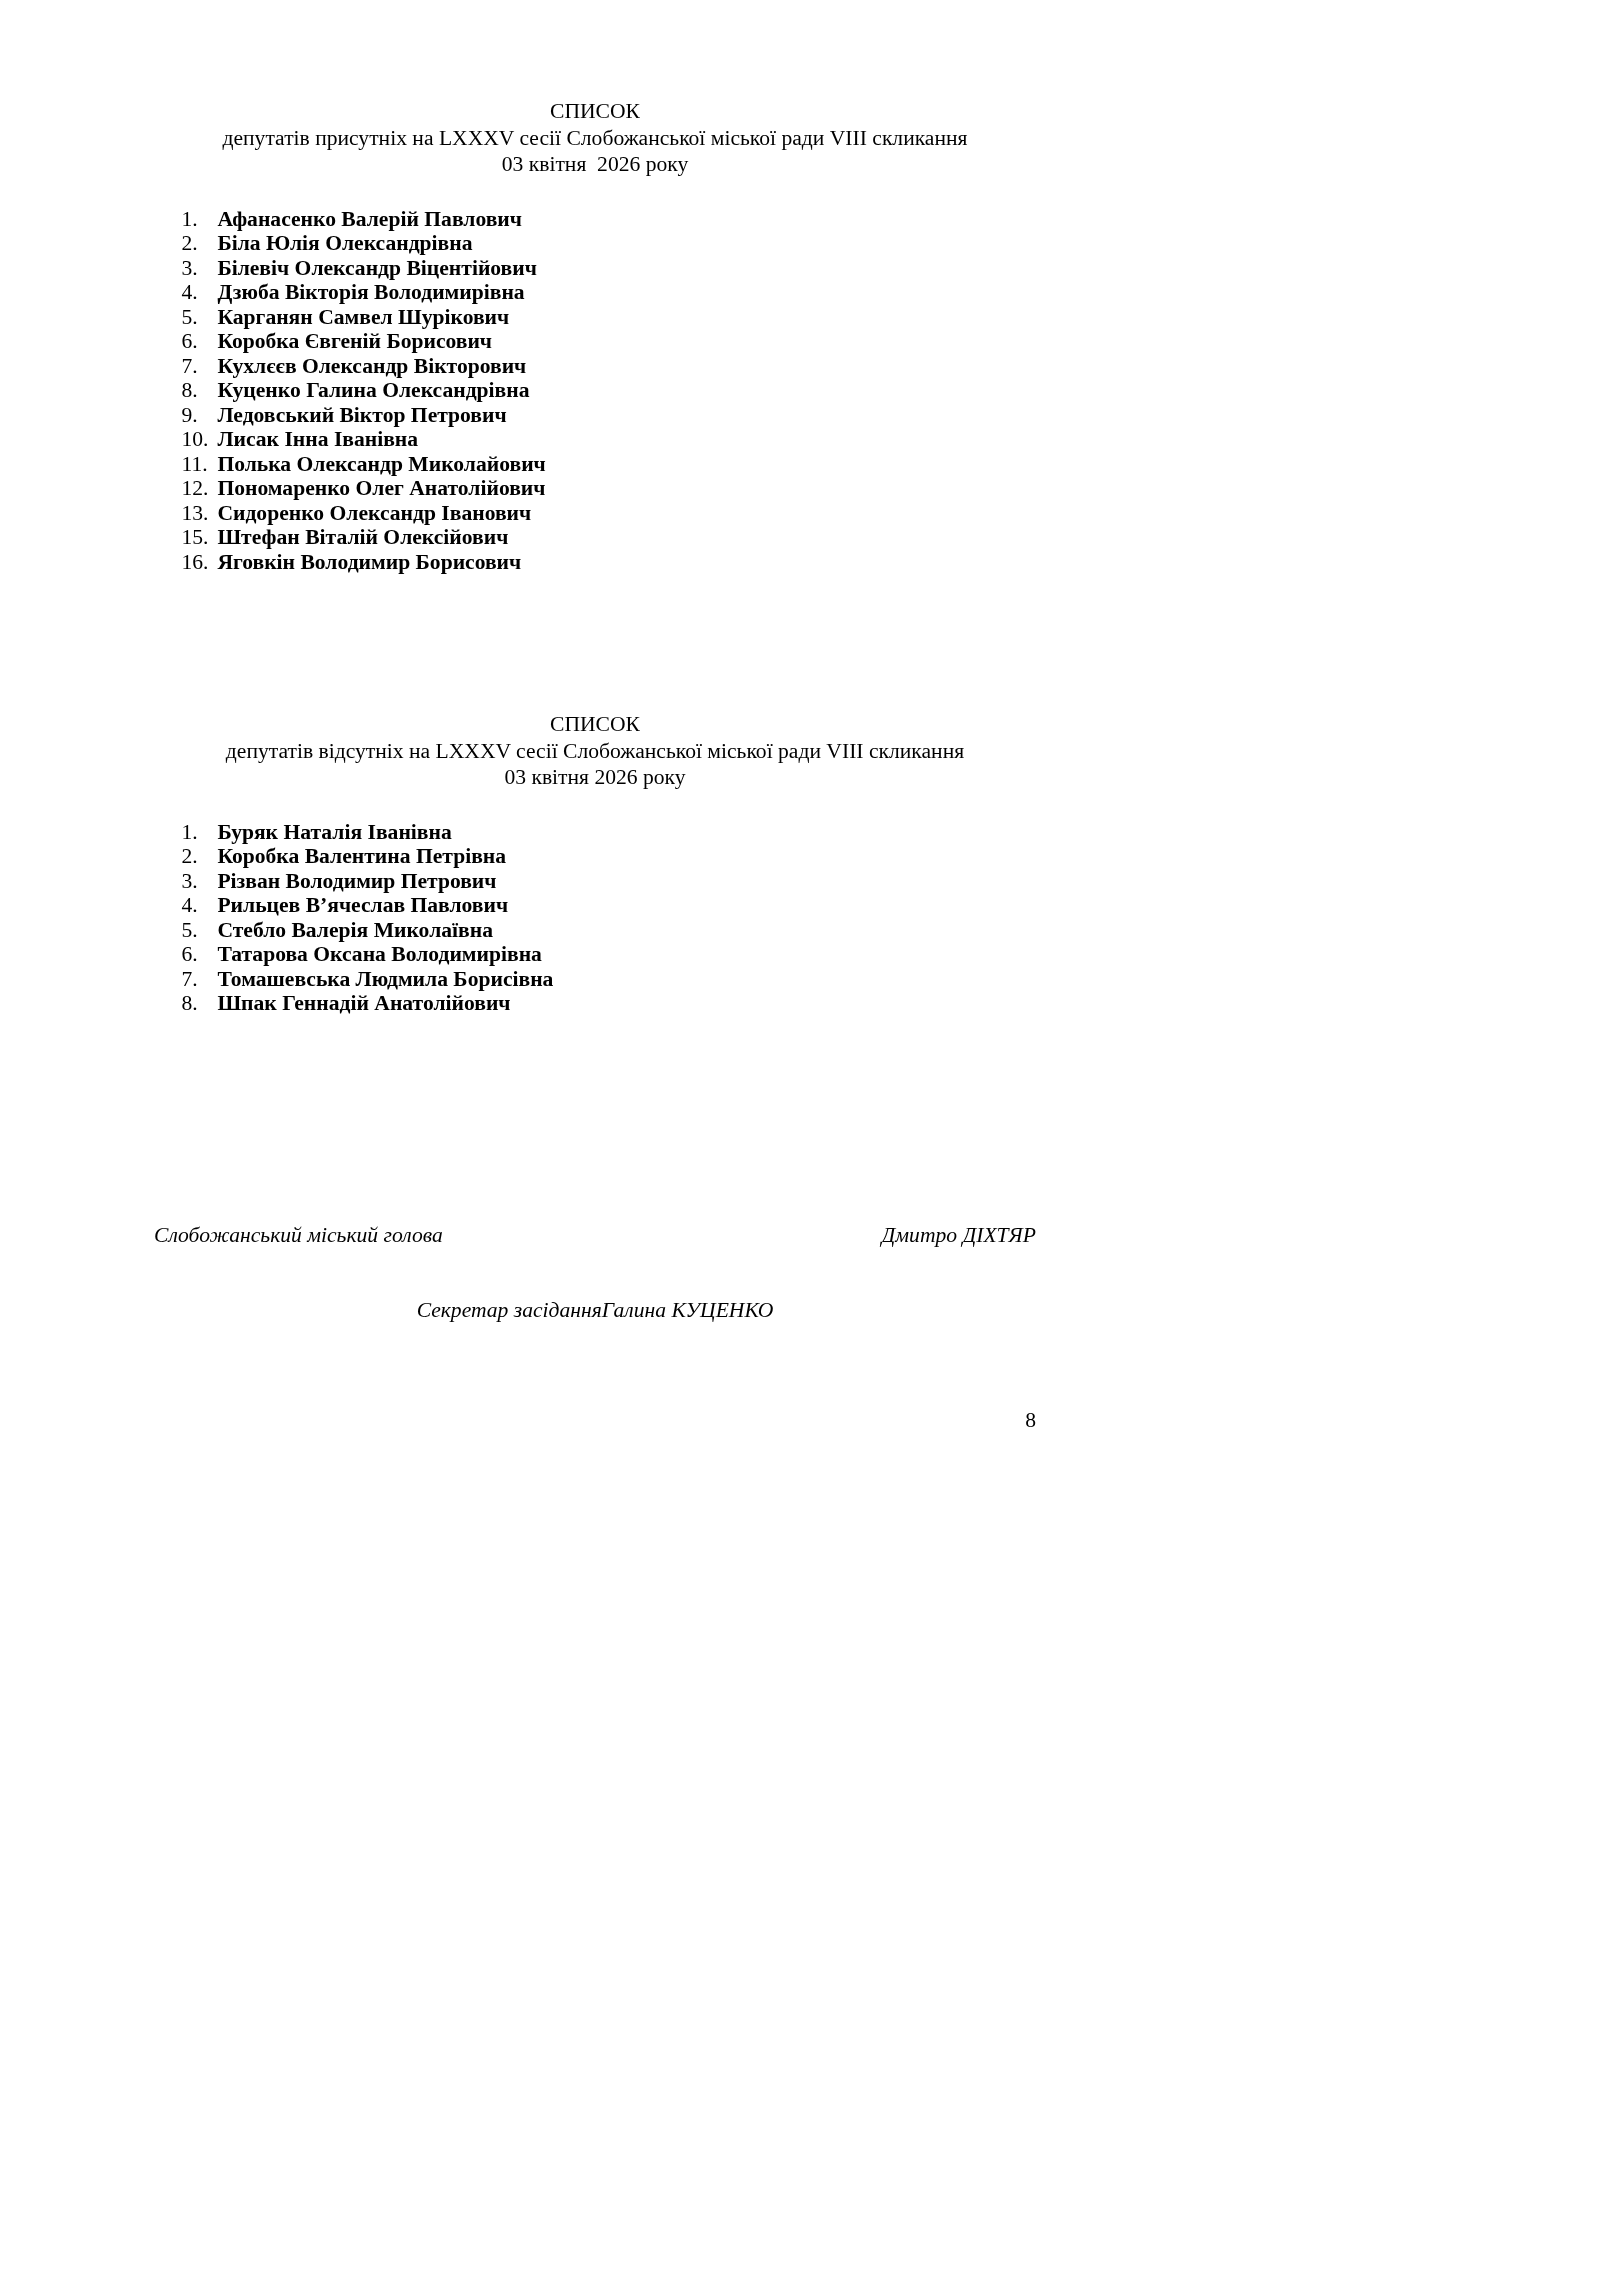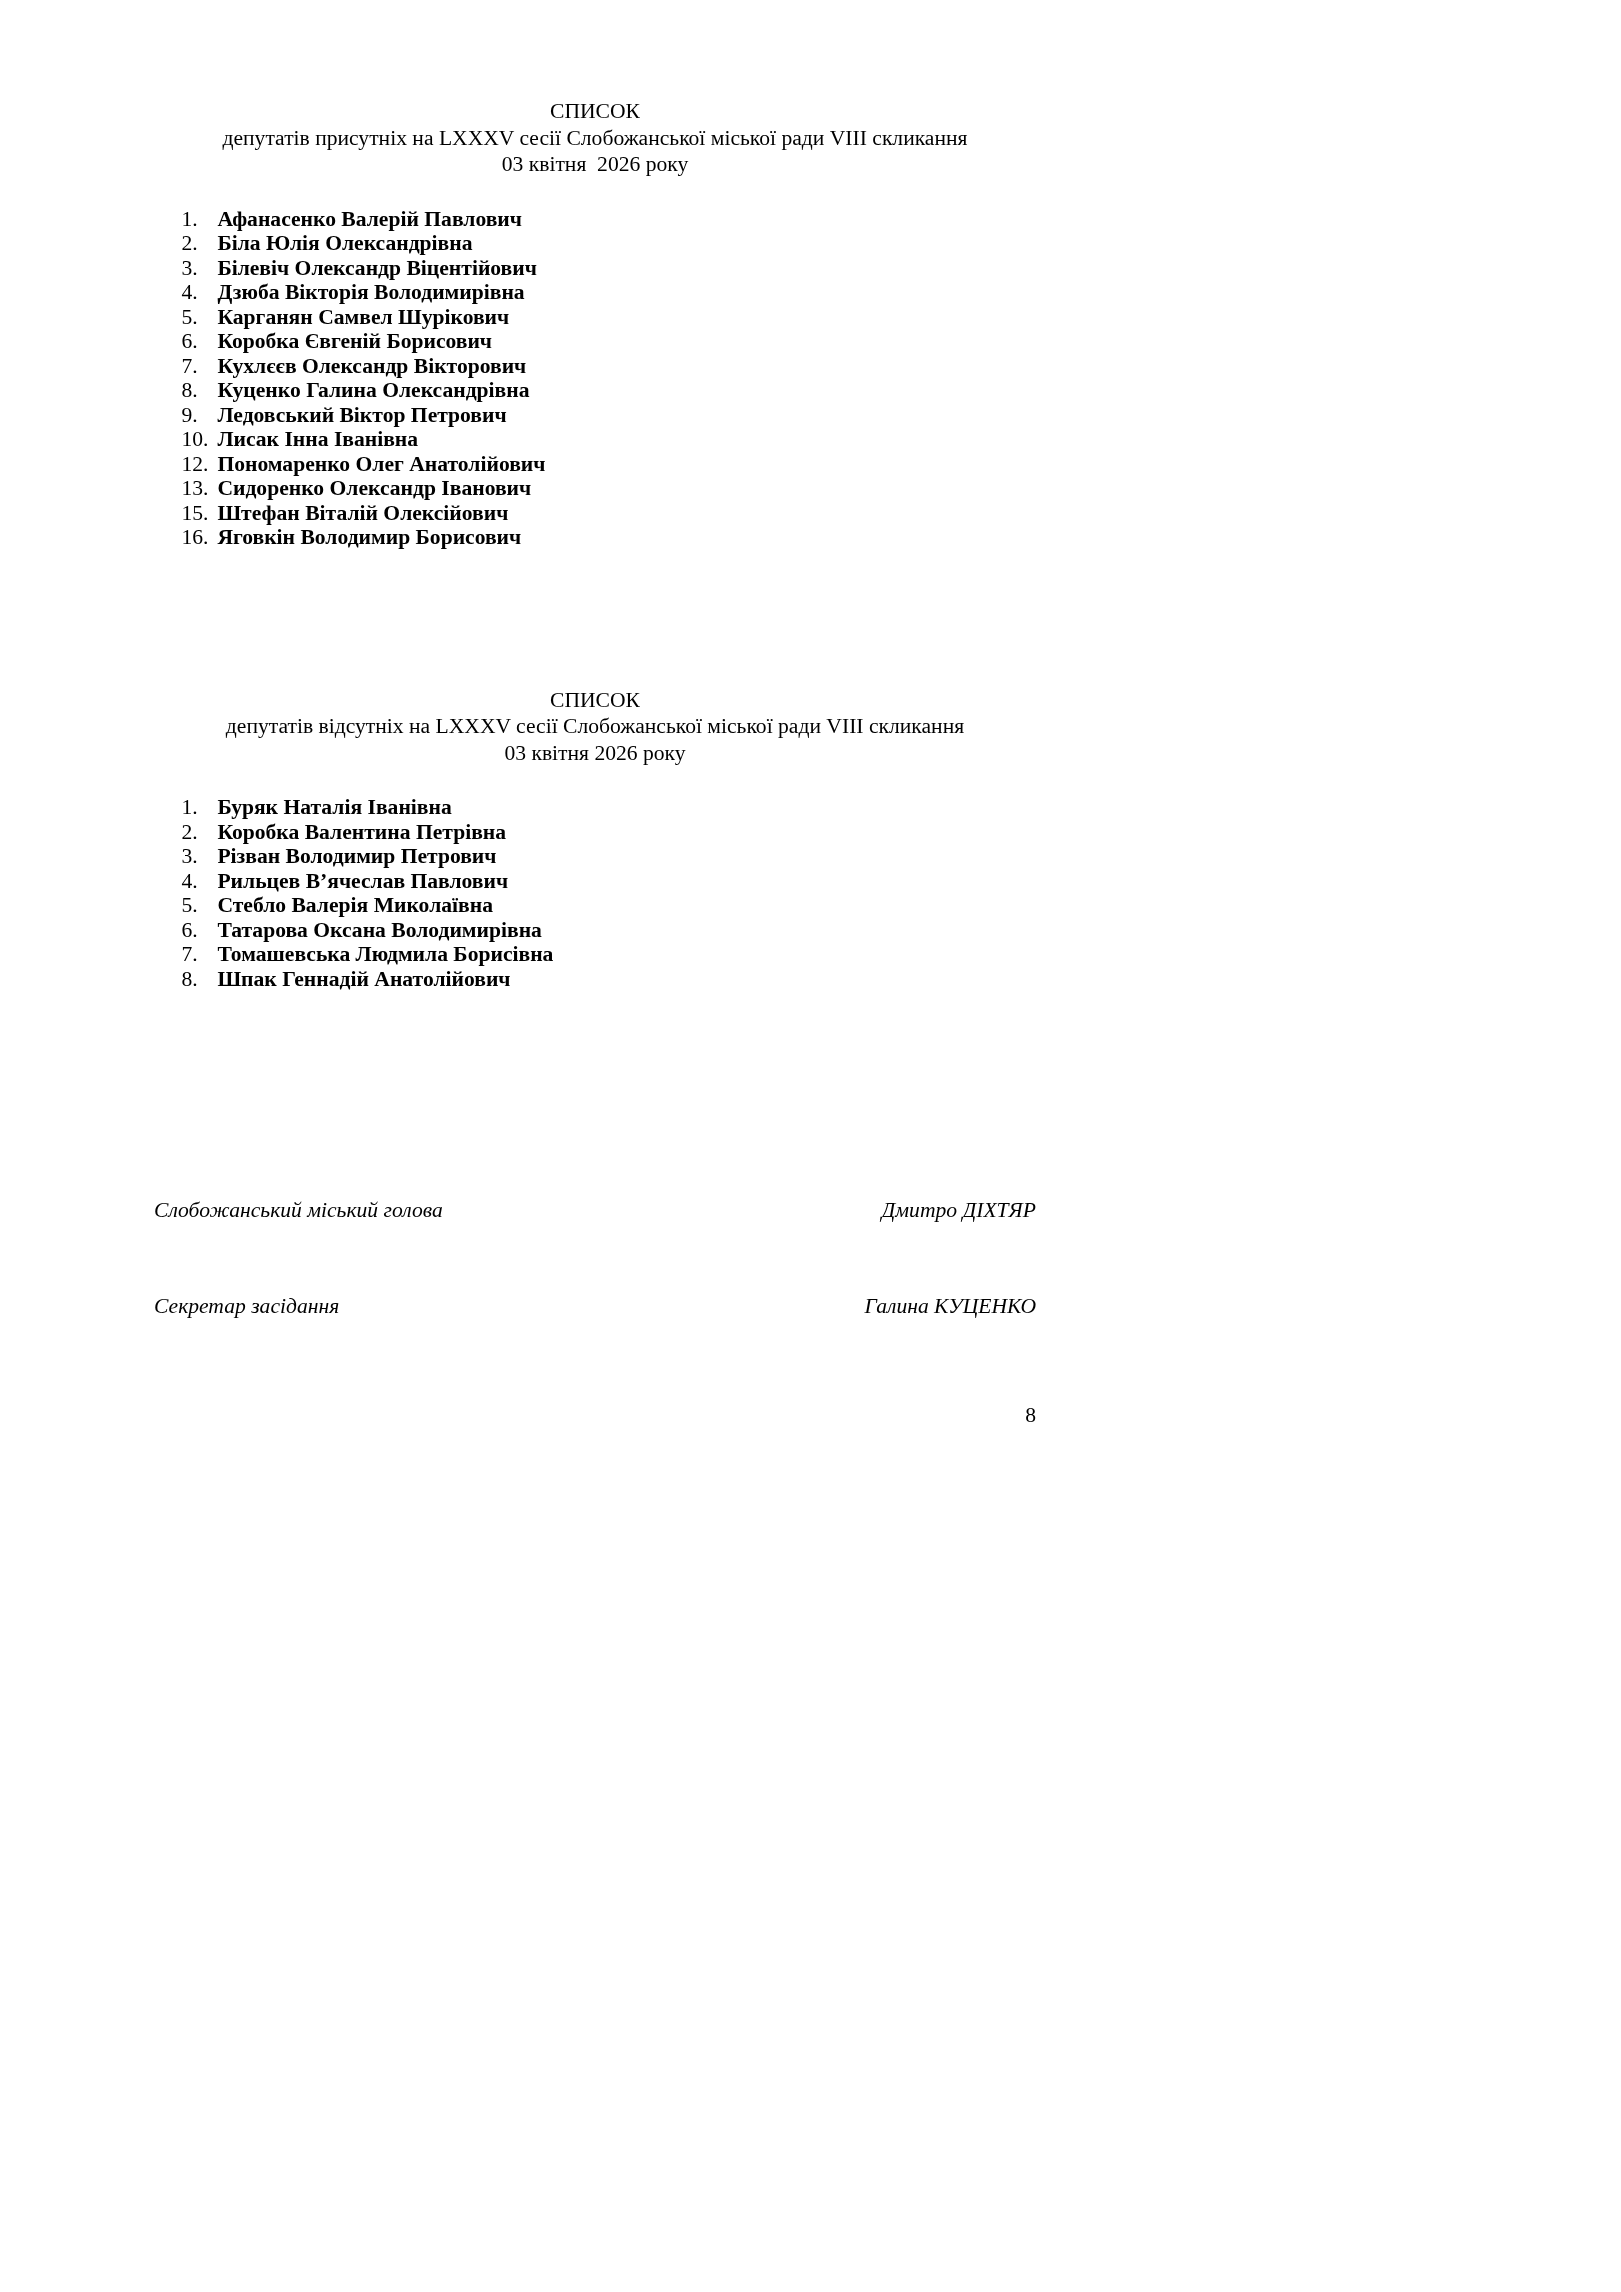--- a/index.html
+++ b/index.html
@@ -54,21 +54,22 @@
   .signatures {
     margin-top: 206px;
     font-style: italic;
   }
   .sig-row {
     display: flex;
     justify-content: space-between;
     line-height: 26.5px;
   }
   .sig-row + .sig-row {
-    margin-top: 69px;
+    margin-top: 49px;
+    justify-content: center;
   }
   .page-number {
     margin-top: 83px;
     text-align: right;
     line-height: 26.5px;
   }
 </style>
 </head>
 <body>
 
@@ -126,20 +127,24 @@
           <div class="list-row">
             <span class="list-num">9.</span>
             <span class="list-name">Ледовський Віктор Петрович</span>
           </div>
 
           <div class="list-row">
             <span class="list-num">10.</span>
             <span class="list-name">Лисак Інна Іванівна</span>
           </div>
 
+          <div class="list-row">
+            <span class="list-num">11.</span>
+            <span class="list-name">Полька Олександр Миколайович</span>
+          </div>
 
           <div class="list-row">
             <span class="list-num">12.</span>
             <span class="list-name">Пономаренко Олег Анатолійович</span>
           </div>
 
           <div class="list-row">
             <span class="list-num">13.</span>
             <span class="list-name">Сидоренко Олександр Іванович</span>
           </div>

